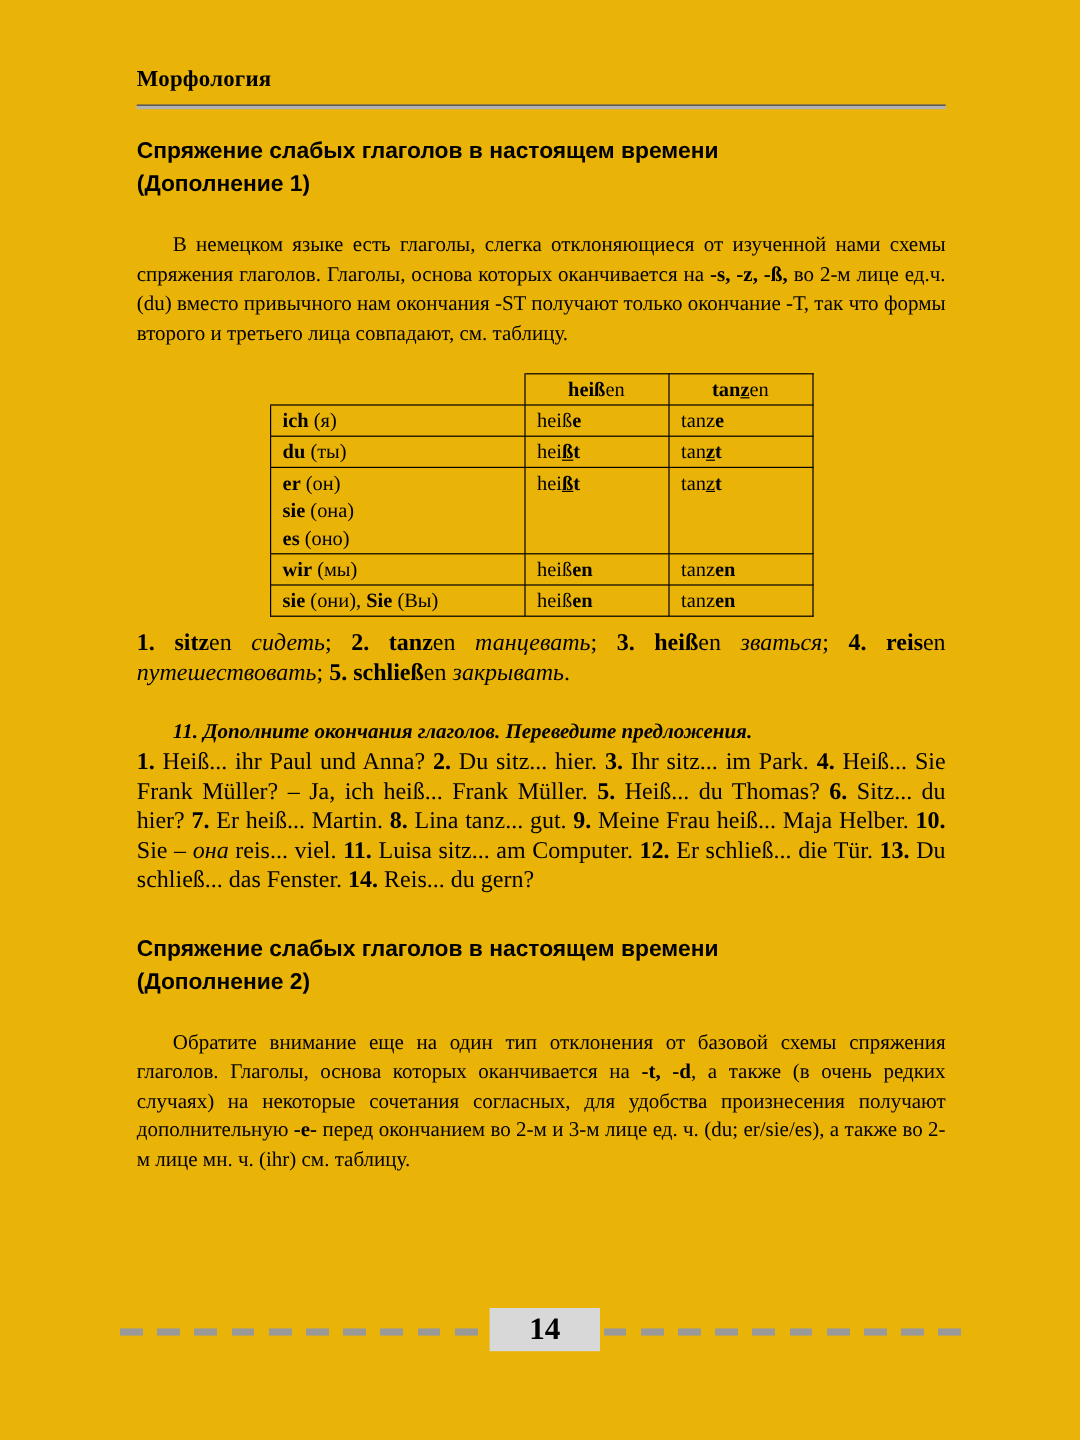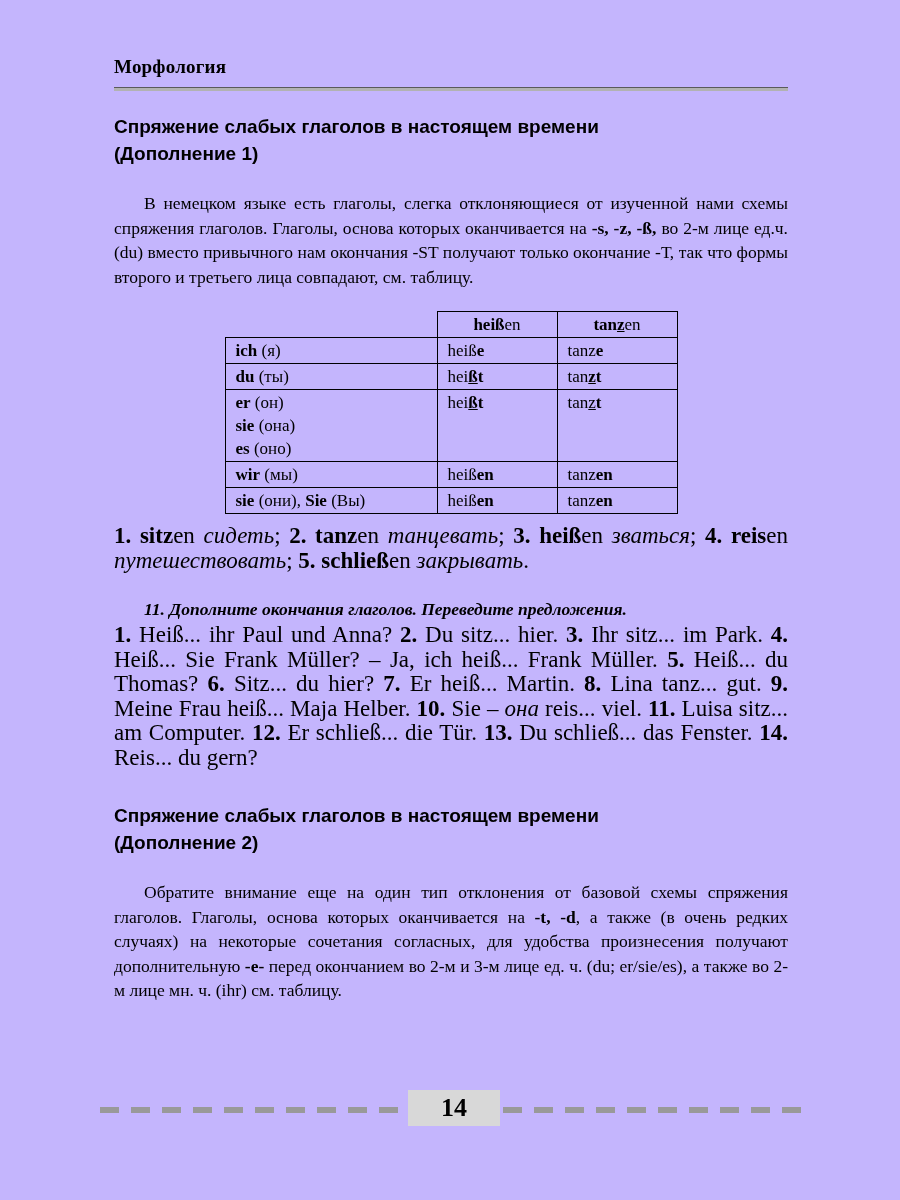--- a/index.html
+++ b/index.html
@@ -1,35 +1,35 @@
 <!DOCTYPE html>
 <html><head>
 <meta charset="utf-8">
 <style>
   * { margin:0; padding:0; box-sizing:border-box; }
   html, body { width:900px; height:1200px; background:#ffffff; }
   body { font-family:"Liberation Serif", serif; color:#000; }
-  .page { position:relative; width:900px; height:1200px; padding:56px 112px 0 114px; overflow:hidden; background:#c4b5fd; }
+  .page { position:relative; width:900px; height:1200px; padding:56px 112px 0 114px; overflow:hidden; background:#eab308; }
 
   .running-head { font-size:19px; font-weight:bold; letter-spacing:0.2px; margin-bottom:9px; }
   .head-rule { height:4px; background:linear-gradient(to bottom,#5a5a5a 0,#5a5a5a 1px,#b2b2b2 1px,#b2b2b2 4px); margin-bottom:22px; }
 
   .section-title { font-family:"Liberation Sans", sans-serif; font-size:19px; font-weight:bold; line-height:27px; white-space:pre-line; margin-bottom:20px; }
 
   .para { font-size:17.5px; line-height:24.5px; text-align:justify;margin-top:24px; }
   .para.indent { text-indent:30px; }
 
   .conj-table { border-collapse:collapse; margin:22px auto 10px; font-size:17px; }
   .conj-table td, .conj-table th { border:1px solid #000; padding:1px 10px; line-height:23px; vertical-align:top; font-weight:normal; }
   .conj-table .corner { border-top:none; border-left:none; }
   .col-pron { width:212px; text-align:left; white-space:pre-line; }
   .col-de  { width:120px; }
 
   .ex-head { font-size:17.5px; font-weight:bold; font-style:italic; margin:26px 0 3px 30px; }
-  .ex-body { font-size:23px; line-height:24.5px; text-align:justify; }
+  .ex-body { font-size:20px; line-height:24.5px; text-align:justify; }
 
   .section-title.second { margin-top:32px; }
 
   .footer { position:absolute; left:100px; right:92px; bottom:70px; height:40px; }
   .dash-rule { position:absolute; top:17px; left:0; right:0; height:6px;
                background:repeating-linear-gradient(90deg,#999 0,#999 19px,transparent 19px,transparent 31px); }
   .page-num-box { position:relative; width:92px; margin:0 auto; background:#d8d8d8; text-align:center;
                   font-size:26px; font-weight:bold; padding:3px 0; }
 </style>
 </head>

